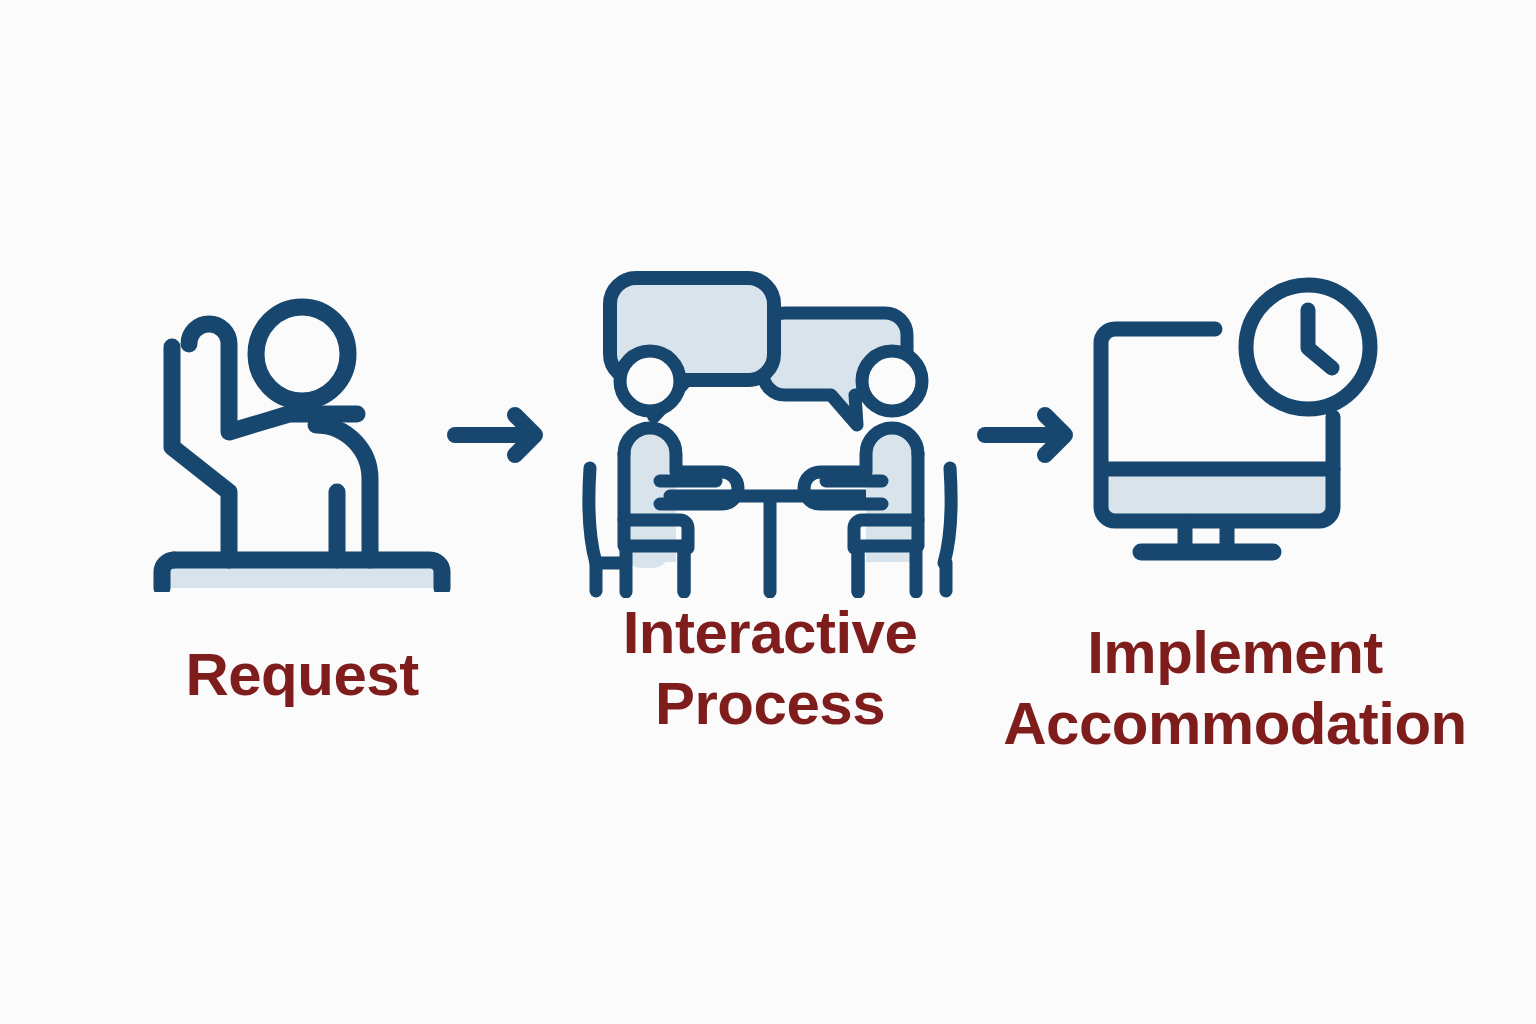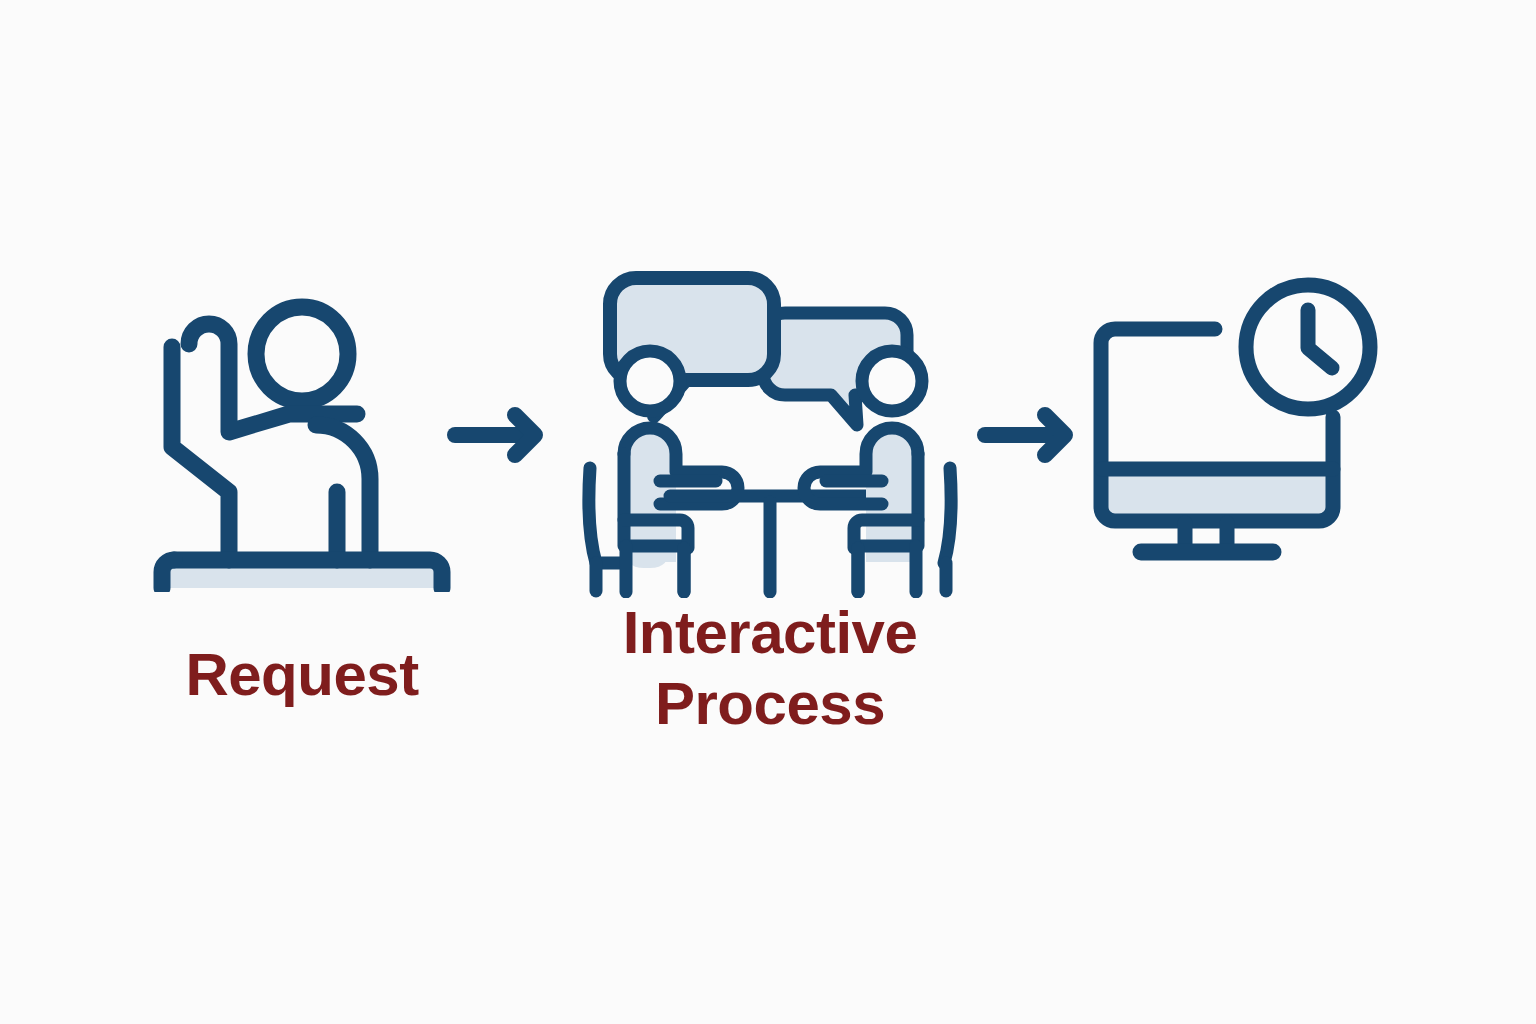--- a/index.html
+++ b/index.html
@@ -180,15 +180,17 @@
           <path d="M110 246 v28" stroke-width="15"></path>
           <path d="M152 246 v28" stroke-width="15"></path>
 
           <path d="M66 275 h132" stroke-width="17"></path>
 
           <circle cx="233" cy="70" r="62" stroke-width="15" fill="#fbfbfb"></circle>
           <path d="M233 33 v38 l24 20" stroke-width="15"></path>
         </g>
       </svg>
     </div>
+    <div class="step-label">Implement
+Accommodation</div>
   </div>
 
 </div>
 
 </body></html>

